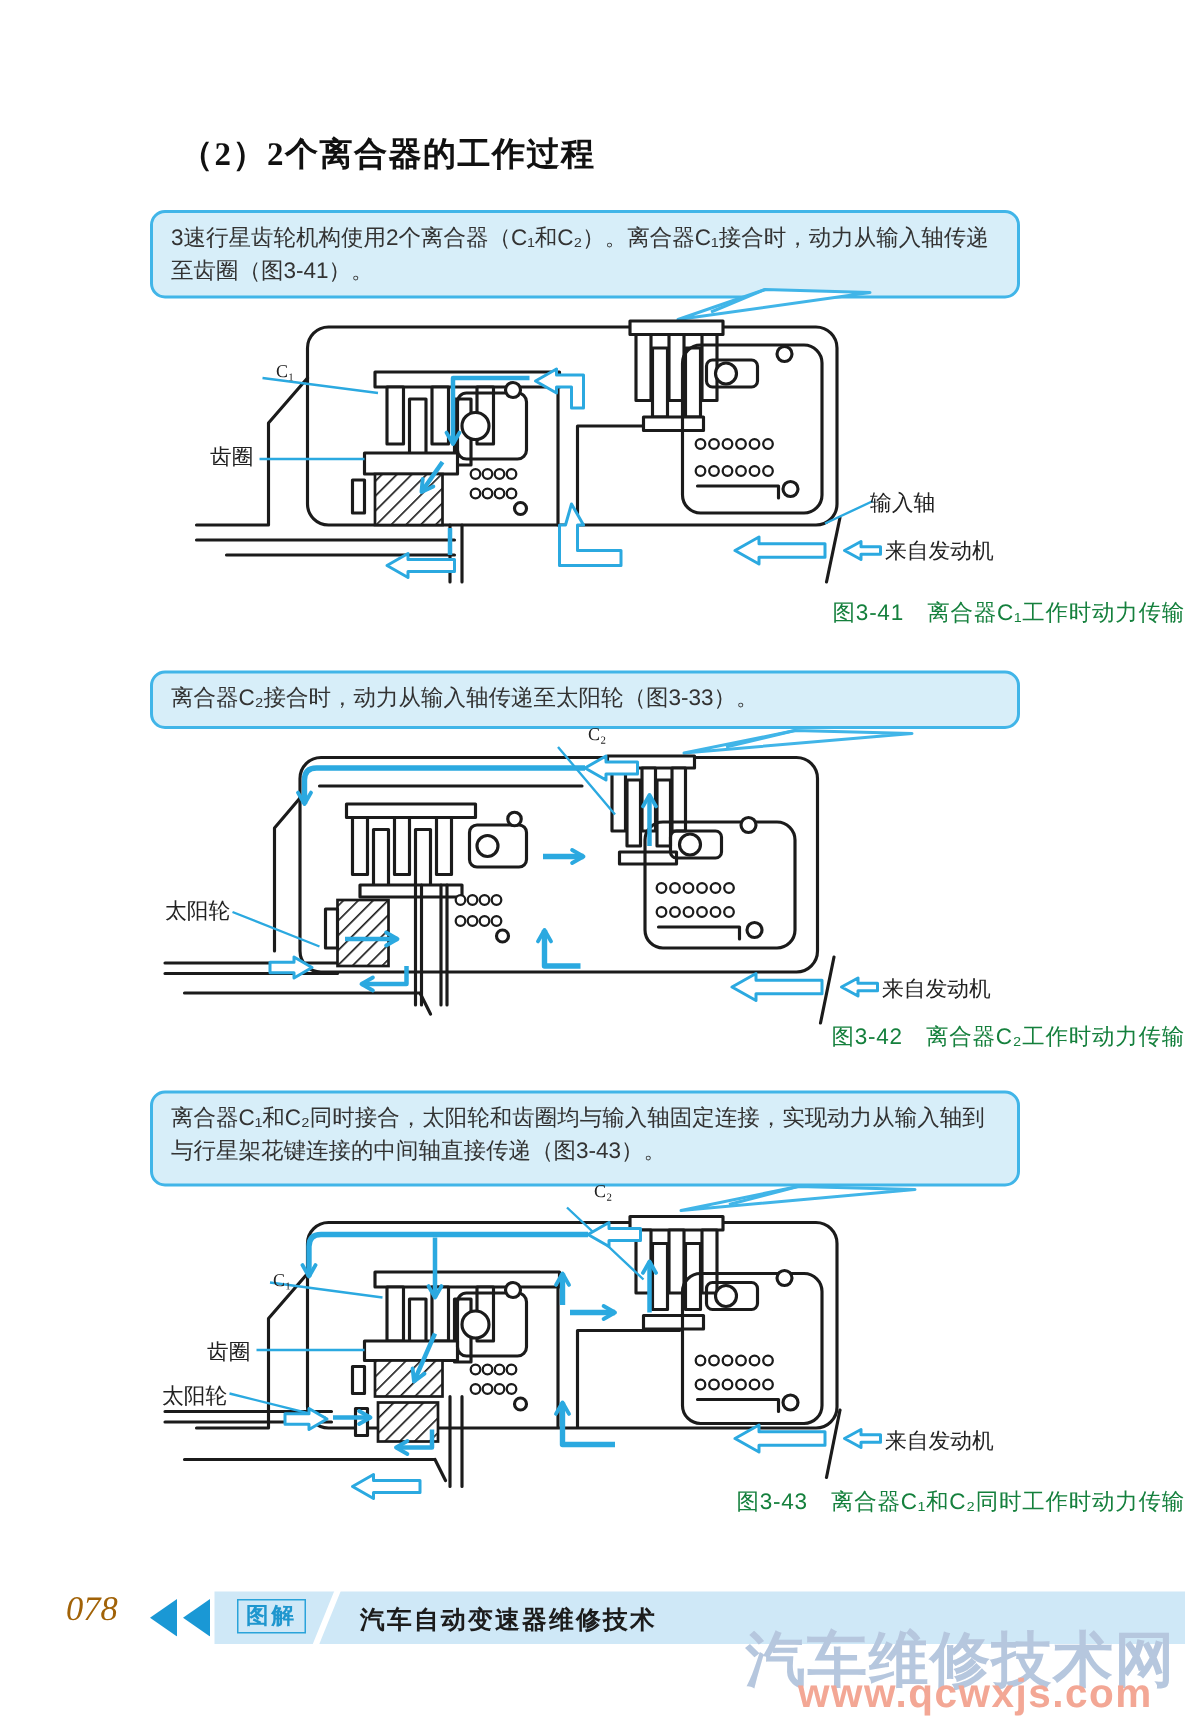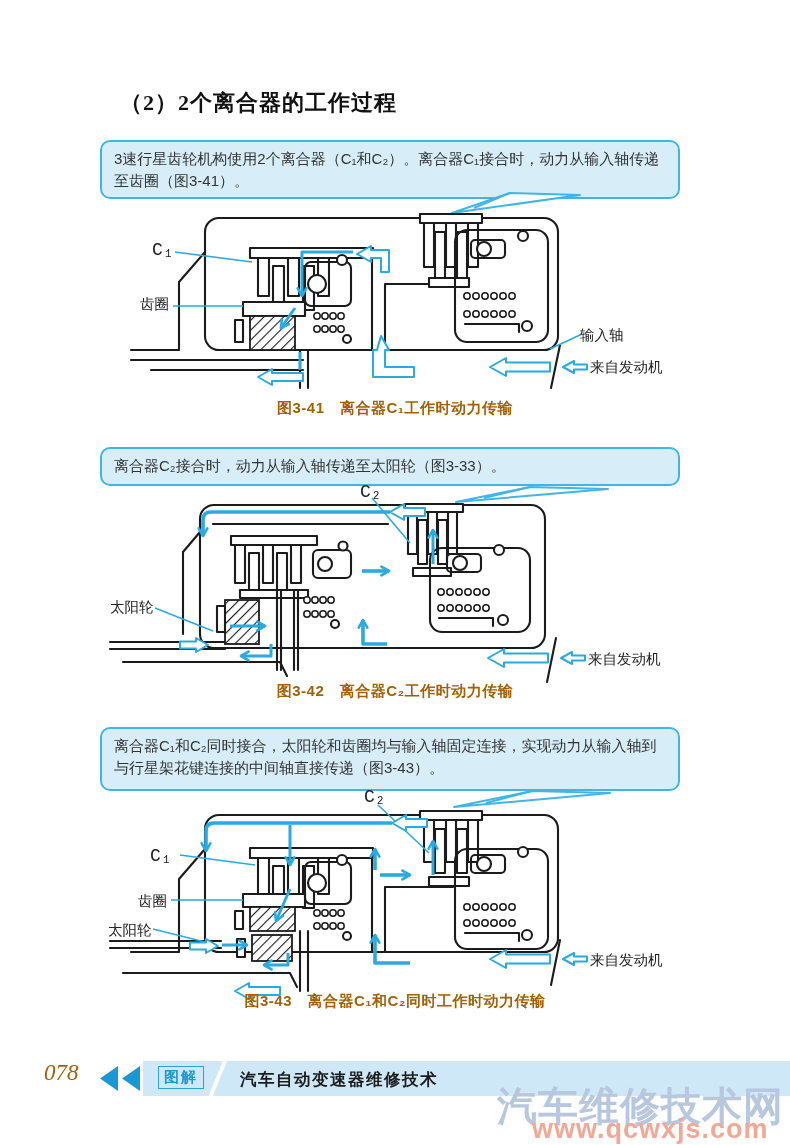--- a/index.html
+++ b/index.html
@@ -21,27 +21,27 @@
     position:absolute;left:100px;width:580px;box-sizing:border-box;
     background:var(--callout-bg);border:2px solid var(--callout-border);
     border-radius:10px;padding:6px 12px 6px 12px;
   }
   .callout p{margin:0;font-size:15px;line-height:1.44;color:#333;}
   .tail{position:absolute;pointer-events:none;}
   .tail polygon{fill:#fff;stroke:var(--callout-border);stroke-width:2;stroke-linejoin:round;}
   .tail line{stroke:var(--callout-border);stroke-width:2;}
   .fig-svg{position:absolute;left:95px;}
   .caption{
-    position:absolute;left:0;width:790px;text-align:center;
-    font-size:15px;color:#a16207;font-weight:700;letter-spacing:0.5px;
+    position:absolute;left:0;width:790px;text-align:right;
+    font-size:15px;color:#15803d;font-weight:400;letter-spacing:0.5px;
   }
   .diag-label{
     position:absolute;font-size:14.5px;color:#222;white-space:nowrap;
   }
-  .diag-label.cname{font-family:Liberation Mono, monospace;font-size:18px;}
+  .diag-label.cname{font-family:Liberation Serif, serif;font-size:12px;margin-left:32px;}
   
   .ln{stroke:#1b1b1b;stroke-width:2.1;fill:none;stroke-linejoin:round;stroke-linecap:round;}
   .wb{fill:#fff;stroke:#1b1b1b;stroke-width:2.1;stroke-linejoin:round;}
   .coil{fill:#fff;stroke:#1b1b1b;stroke-width:1.5;}
   .ht{stroke:#1b1b1b;stroke-width:1.8;}
   .cy1{stroke:var(--accent);stroke-width:1.6;fill:none;}
   .cy3{stroke:var(--accent);stroke-width:3;fill:none;stroke-linejoin:round;}
   .cy4{stroke:var(--accent);stroke-width:3.6;fill:none;stroke-linejoin:round;}
   .hollow{fill:#fff;stroke:var(--accent);stroke-width:2;stroke-linejoin:round;}
   .mk{fill:none;stroke:var(--accent);stroke-width:2.4;stroke-linecap:round;stroke-linejoin:round;}

